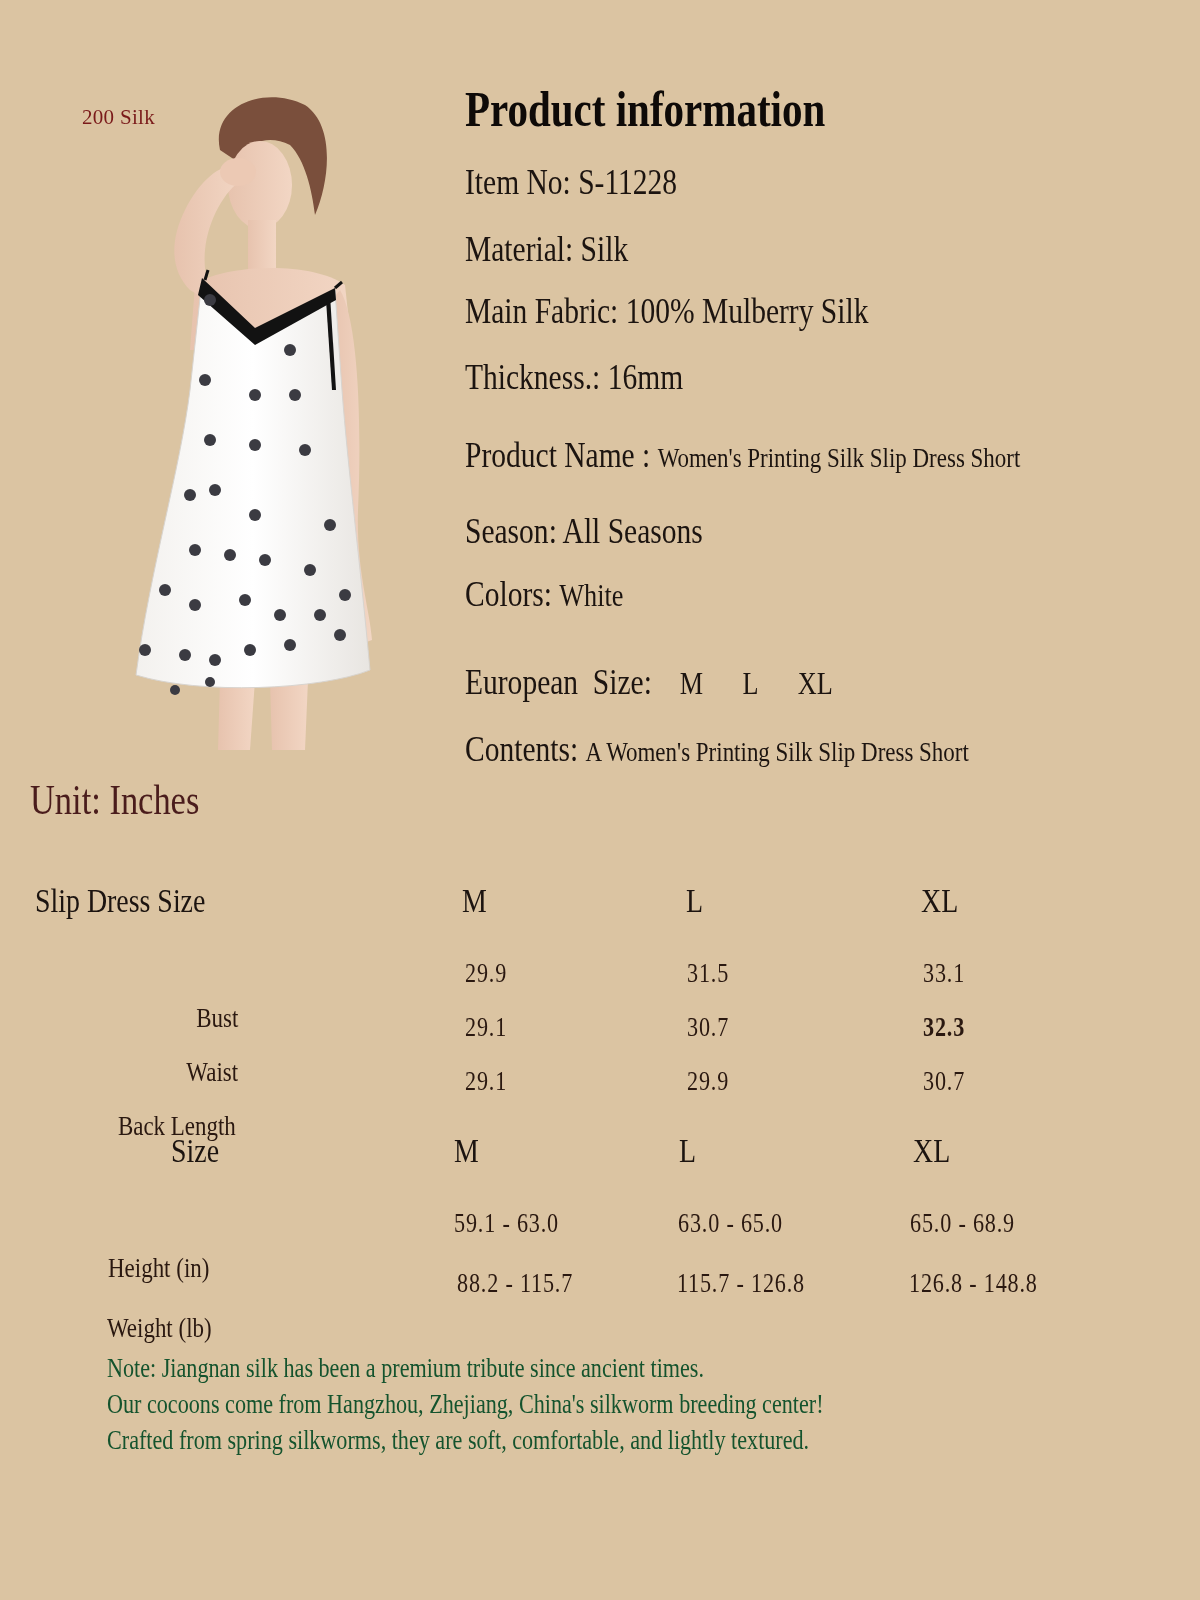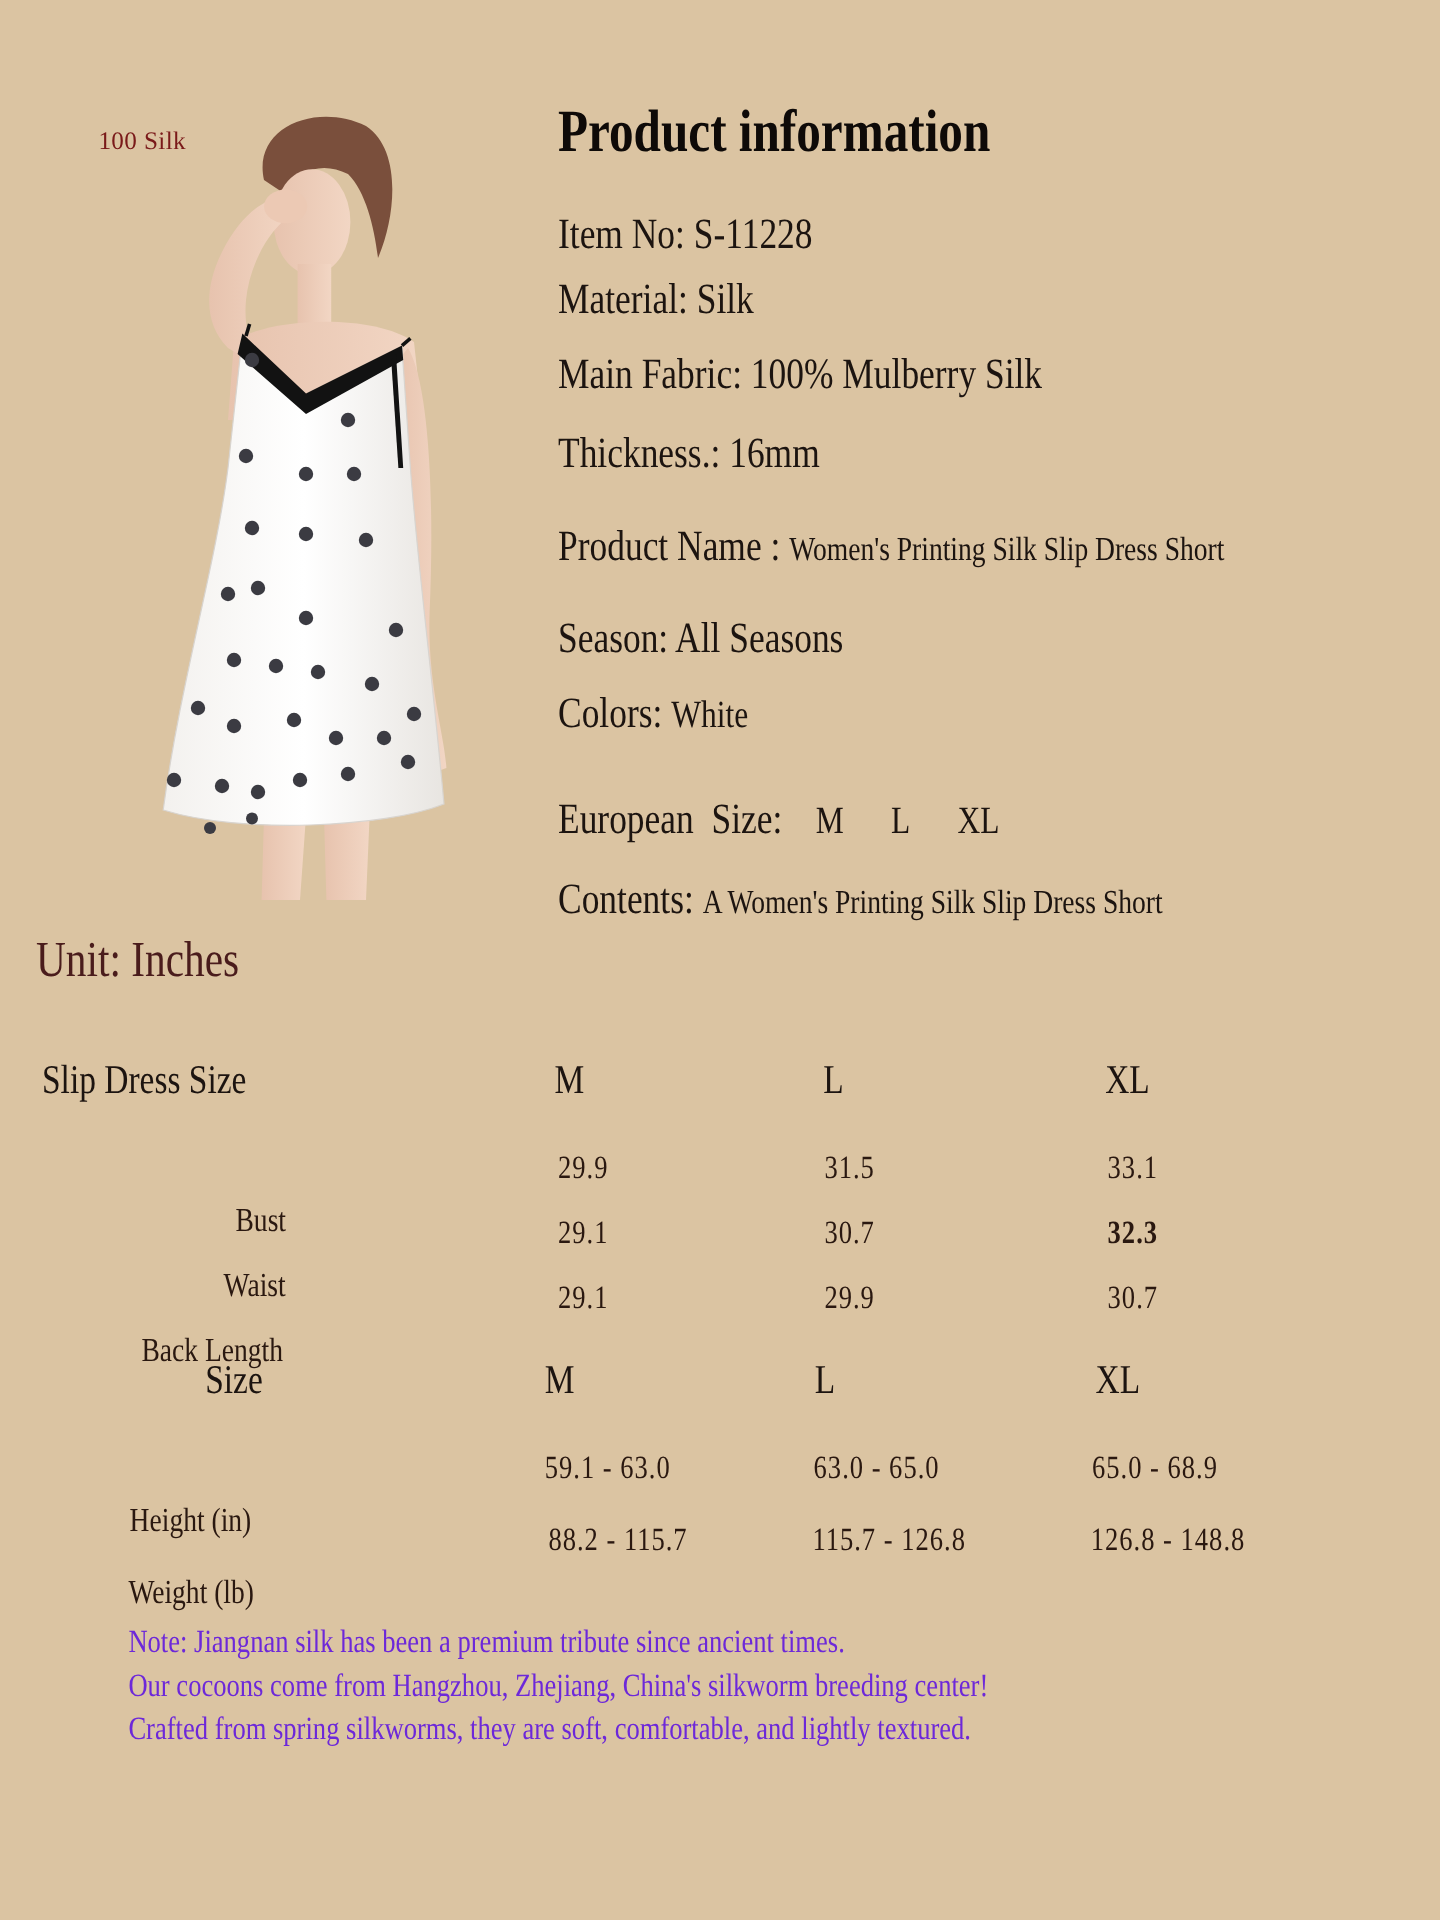--- a/index.html
+++ b/index.html
@@ -36,29 +36,29 @@
     .unit {
       position: absolute; left: 30px; top: 776px;
       font-size: 42px; color: #4a1c1c;
     }
     .tbl-cell { position: absolute; white-space: nowrap; color: #2a1810; }
     .hdr { font-size: 34px; color: #1c1410; }
     .rowlbl { font-size: 28px; color: #2a1810; margin-top: 44px; }
     .num { font-size: 27px; color: #2a1810; letter-spacing: 1px; }
 
     
-    .note { position: absolute; left: 107px; top: 1350px; font-size: 27px; color: #6d28d9; line-height: 36px; }
+    .note { position: absolute; left: 107px; top: 1350px; font-size: 27px; color: #14532d; line-height: 36px; }
     .note div { white-space: nowrap; }
   </style>
 </head>
 <body>
 
 <div class="page">
 
-  <div class="badge">100 Silk</div>
+  <div class="badge">200 Silk</div>
 
   <div class="model">
     <svg viewBox="0 0 320 670" xmlns="http://www.w3.org/2000/svg">
       <defs>
         <linearGradient id="skin" x1="0" x2="1">
           <stop offset="0" stop-color="#e7c3ae"></stop>
           <stop offset="1" stop-color="#f2d6c4"></stop>
         </linearGradient>
         <linearGradient id="silk" x1="0" x2="1">
           <stop offset="0" stop-color="#f3f1ee"></stop>
@@ -124,21 +124,21 @@
         <circle cx="85" cy="600" r="5"></circle>
           <circle cx="120" cy="592" r="5"></circle>
       </g>
     </svg>
   </div>
 
   <div class="info-title">
     <span class="cond">Product information</span>
   </div>
 
-  <div class="info-line" style="top:174px;">
+  <div class="info-line" style="top:161px;">
     <span class="cond">
       <span>Item No:</span>
       <span>S-11228</span>
     </span>
   </div>
 
   <div class="info-line" style="top:228px;">
     <span class="cond">
       <span>Material:</span>
       <span>Silk</span>

